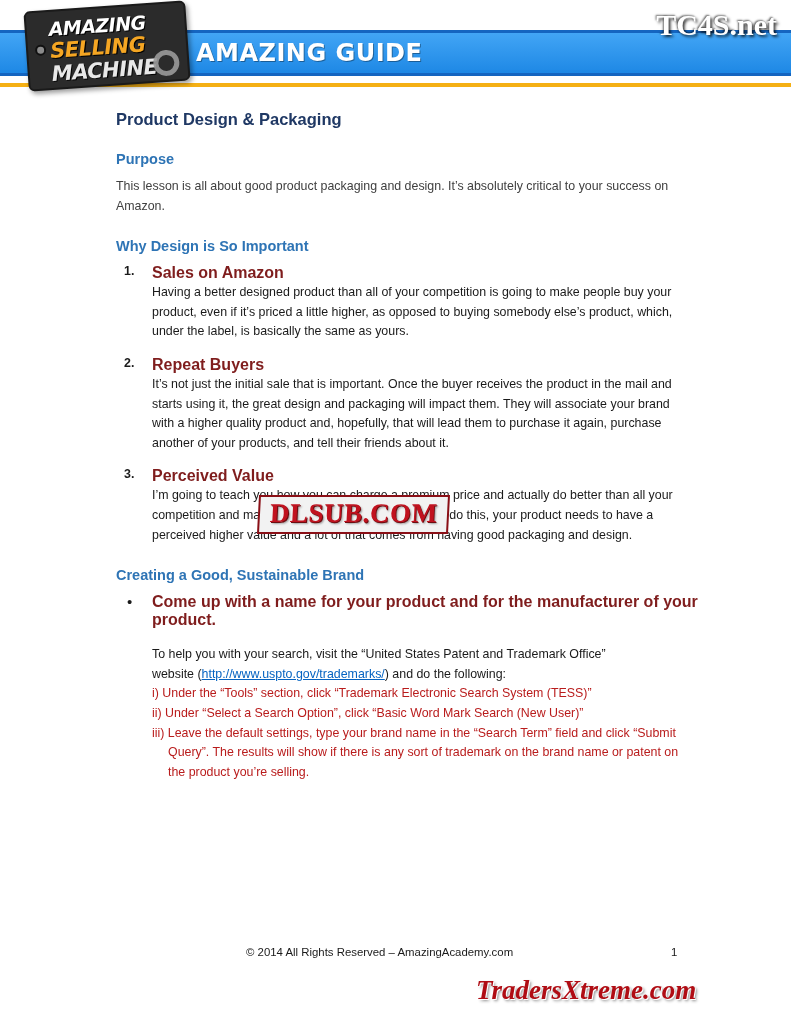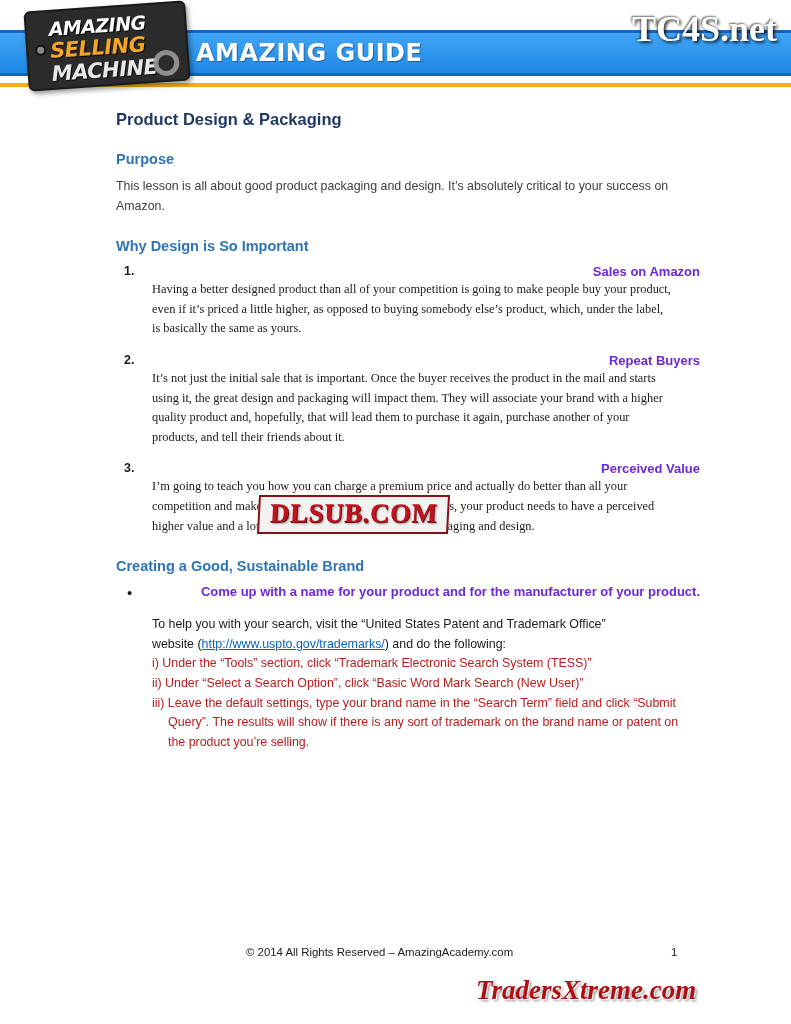--- a/index.html
+++ b/index.html
@@ -52,21 +52,21 @@
     font-weight: bold;
     letter-spacing: 0.5px;
     color: #ffffff;
     text-shadow: 1px 1px 0 rgba(0,0,0,0.35);
     font-family: "DejaVu Sans", sans-serif;
   }
   .tc4s {
     position: absolute;
     right: 14px;
     top: 8px;
-    font-size: 36px;
+    font-size: 30px;
     font-weight: bold;
     color: #ffffff;
     text-shadow: 2px 2px 3px rgba(0,0,0,0.75), -1px -1px 2px rgba(0,0,0,0.6);
     font-family: "Liberation Serif", serif;
     margin-left: 20px;
   }
 
   
   .logo {
     position: absolute;
@@ -162,34 +162,32 @@
   }
   ol.numlist > li .num {
     position: absolute;
     left: -28px;
     top: 0;
     font-size: 12.4px;
     font-weight: bold;
     color: #1a1a1a;
   }
   .item-title {
-    font-size: 13px;
-    font-weight: bold;
-    color: #6d28d9;
+    font-size: 16px;
+    font-weight: bold;
+    color: #7f1d1d;
     display: block;
     margin-bottom: 1px;
-    text-align: right;
   }
   .item-text {
     display: block;
     font-size: 12.4px;
     line-height: 1.58;
     color: #1a1a1a;
     width: 522px;
-    font-family: Liberation Serif, serif;
   }
   ul.bullets {
     margin: 10px 0 0 0;
     padding: 0 0 0 152px;
     list-style: none;
     width: 700px;
   }
   ul.bullets > li {
     position: relative;
     margin-bottom: 4px;

